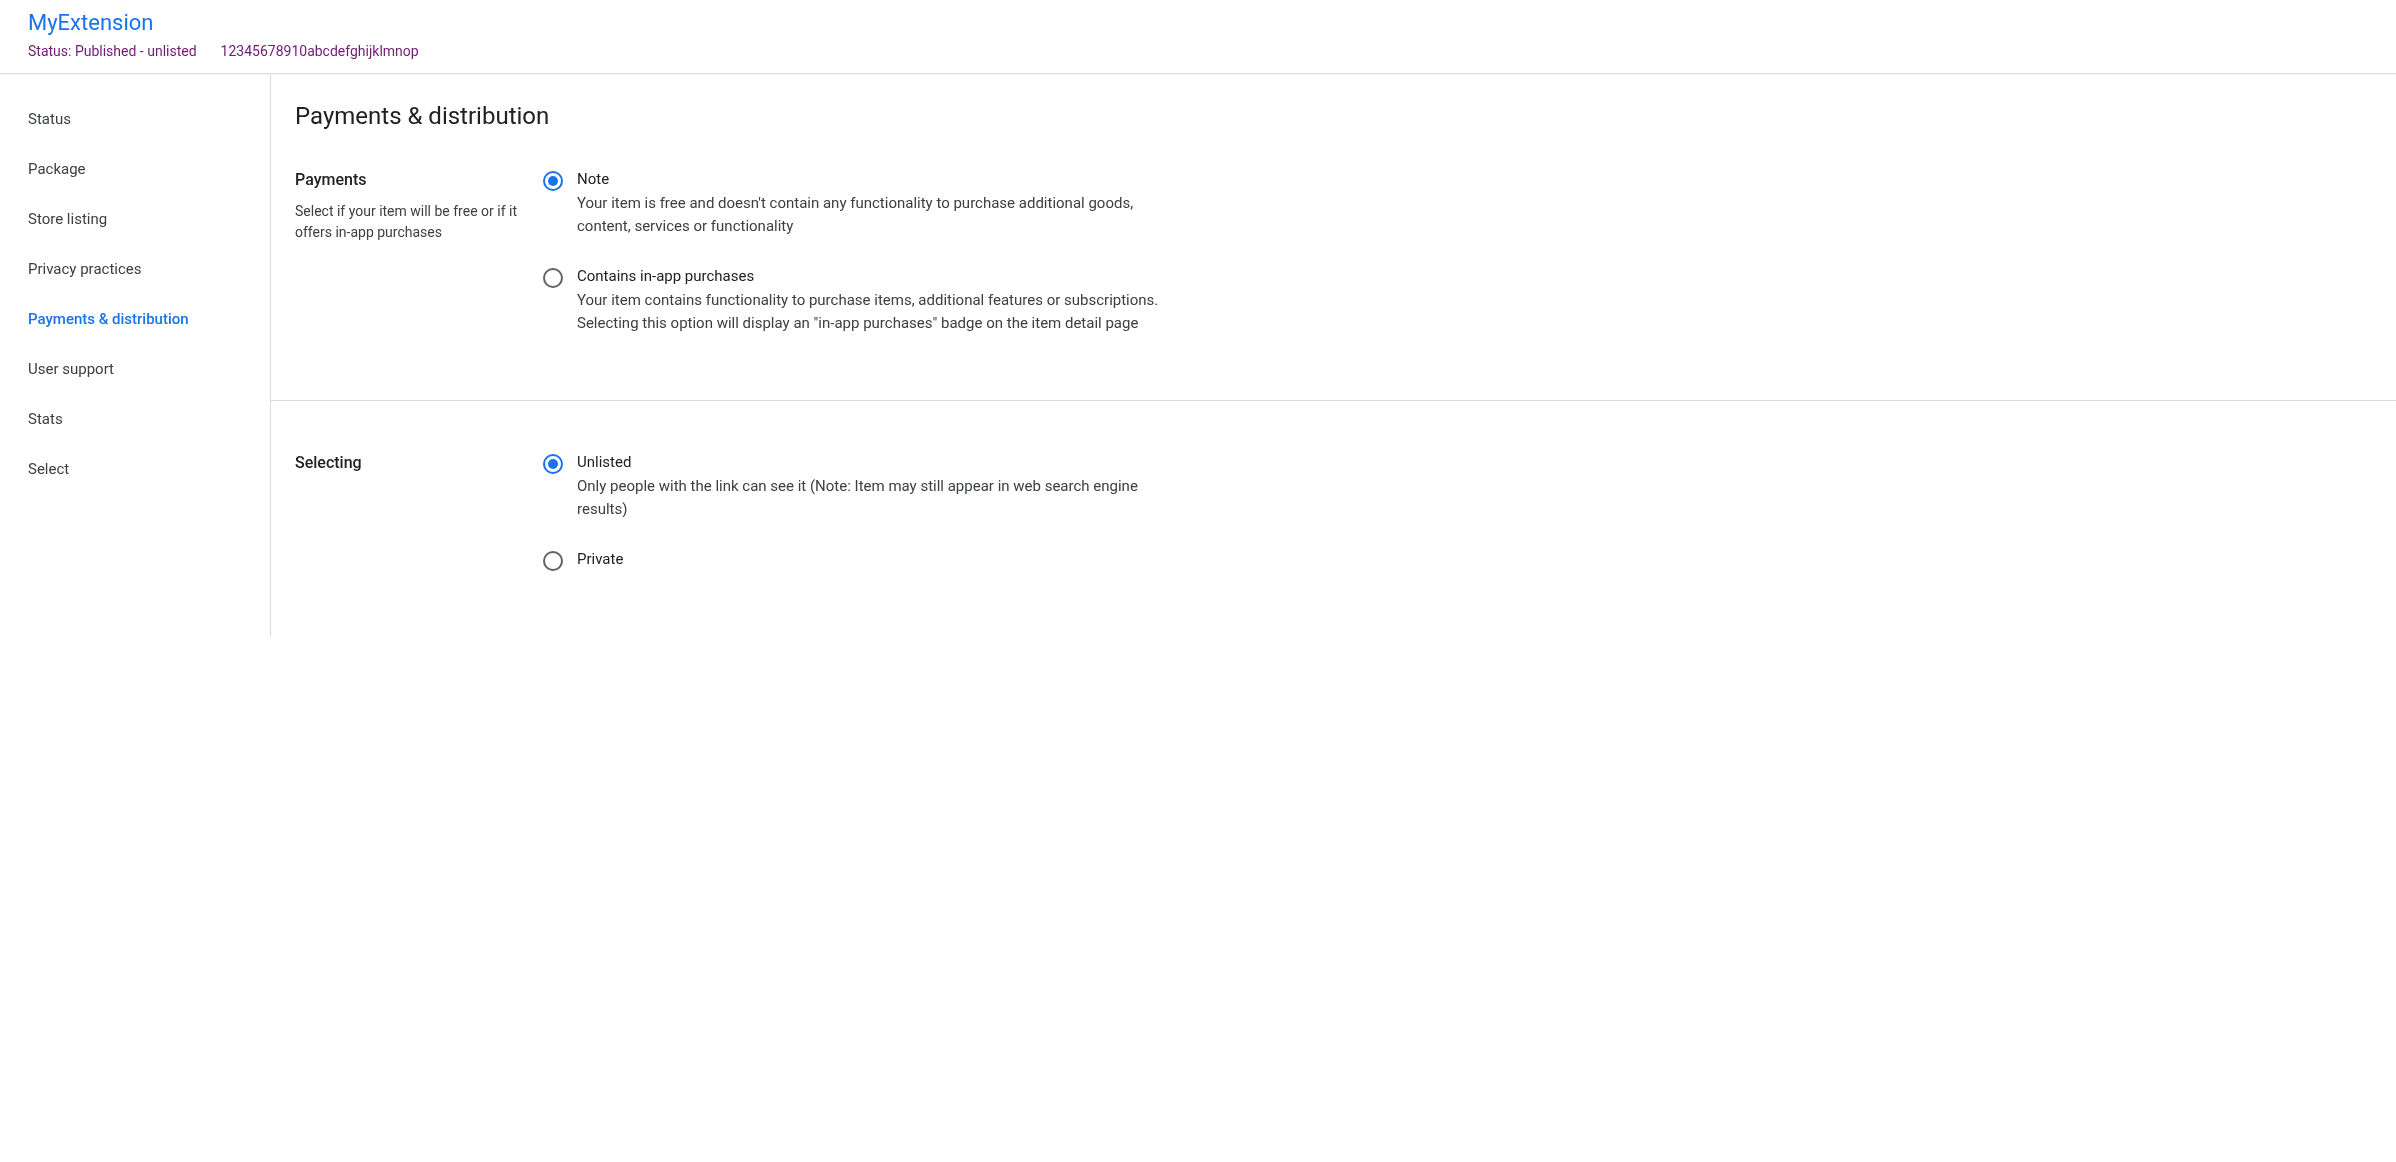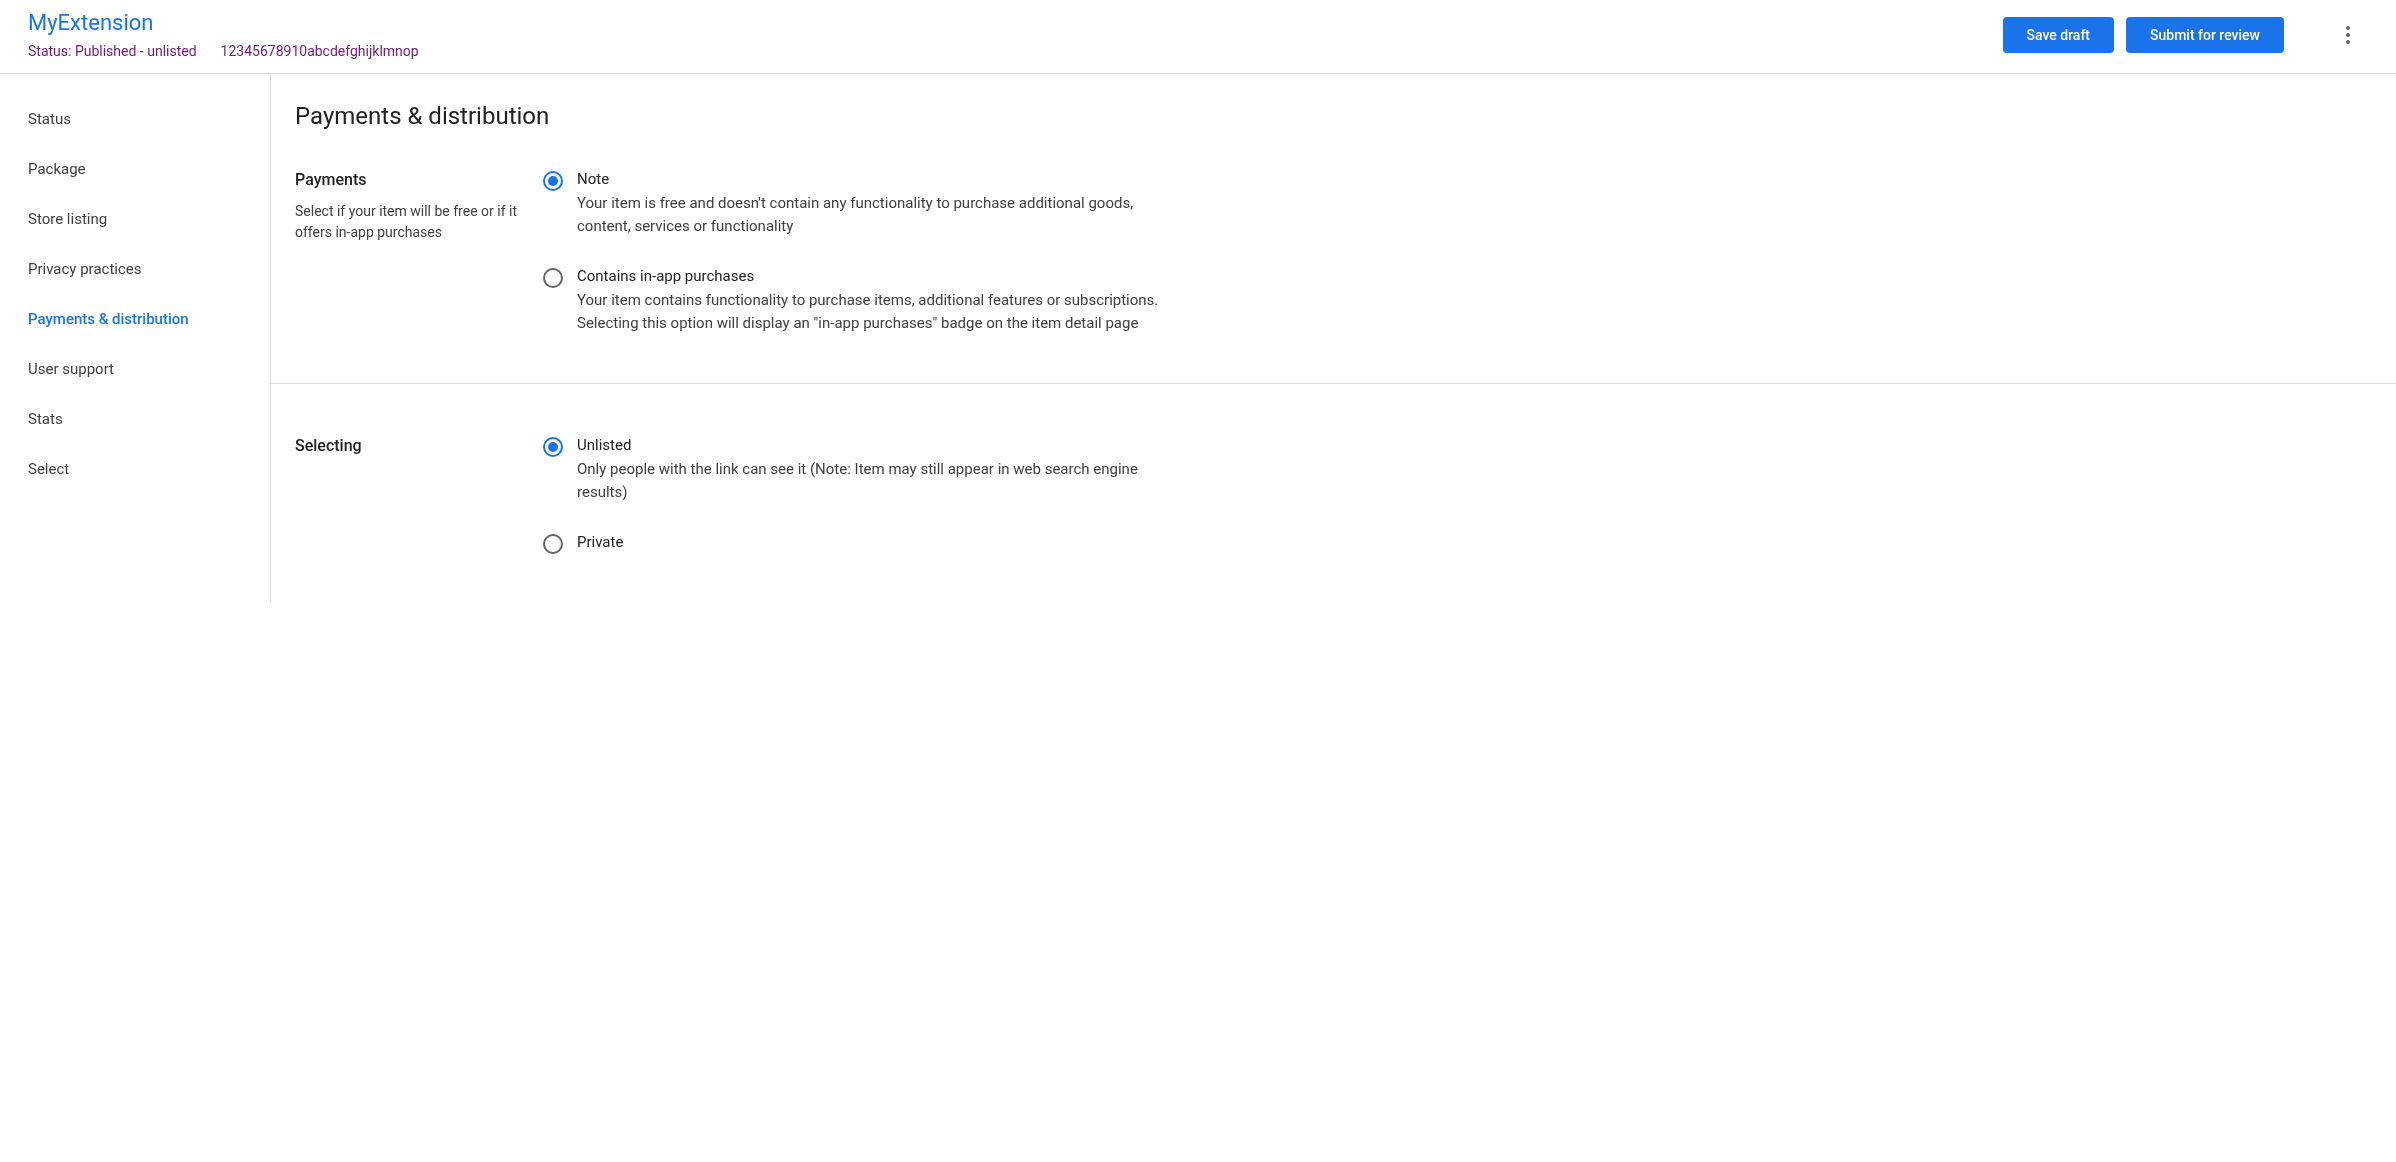--- a/index.html
+++ b/index.html
@@ -99,21 +99,21 @@
       border-left: 1px solid #dadce0;
     }
     .page-title {
       font-size: 24px;
       font-weight: 400;
       color: #202124;
       padding: 28px 24px 40px 24px;
     }
     .section {
       display: flex;
-      padding: 0 24px 48px 24px;
+      padding: 0 24px 65px 24px;
     }
     .section.bordered {
       border-bottom: 1px solid #dadce0;
     }
     .section-left {
       width: 248px;
       flex-shrink: 0;
       padding-right: 24px;
     }
     .section-title {
@@ -188,31 +188,20 @@
 </head>
 <body>
 
 <div class="header">
   <div class="header-left">
     <div class="ext-name">MyExtension</div>
     <div class="header-sub">
       <span>Status: Published - unlisted</span>
       <span>12345678910abcdefghijklmnop</span>
     </div>
-  </div>
-  <div class="header-right">
-    <button class="btn">Save draft</button>
-    <button class="btn">Submit for review</button>
-    <button class="more-btn">
-      <span class="more-icon">
-        <span></span>
-          <span></span>
-          <span></span>
-      </span>
-    </button>
   </div>
 </div>
 
 <div class="body">
   <div class="sidebar">
     <div class="sidebar-item">Status</div>
     <div class="sidebar-item">Package</div>
     <div class="sidebar-item">Store listing</div>
     <div class="sidebar-item">Privacy practices</div>
     <div class="sidebar-item active">Payments &amp; distribution</div>

